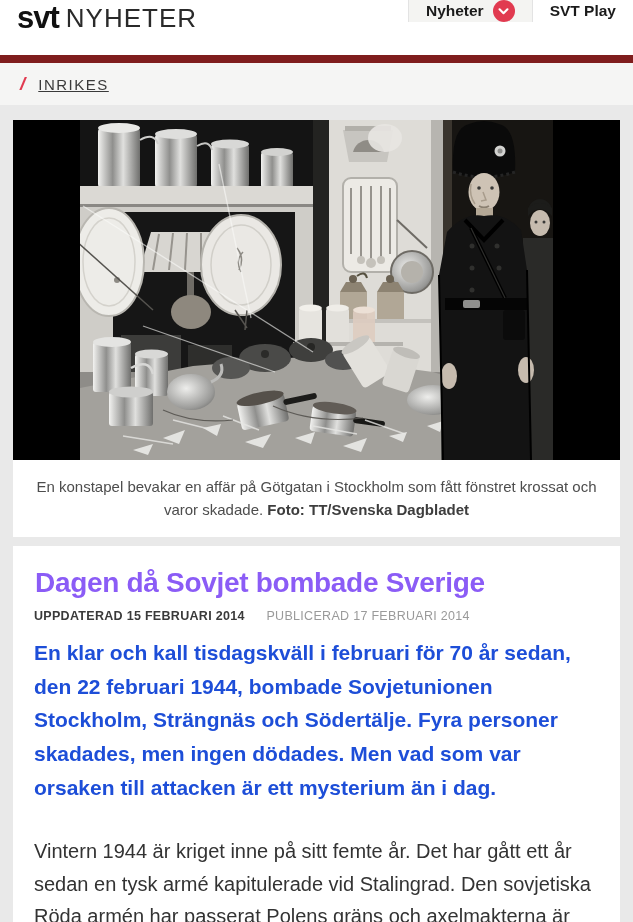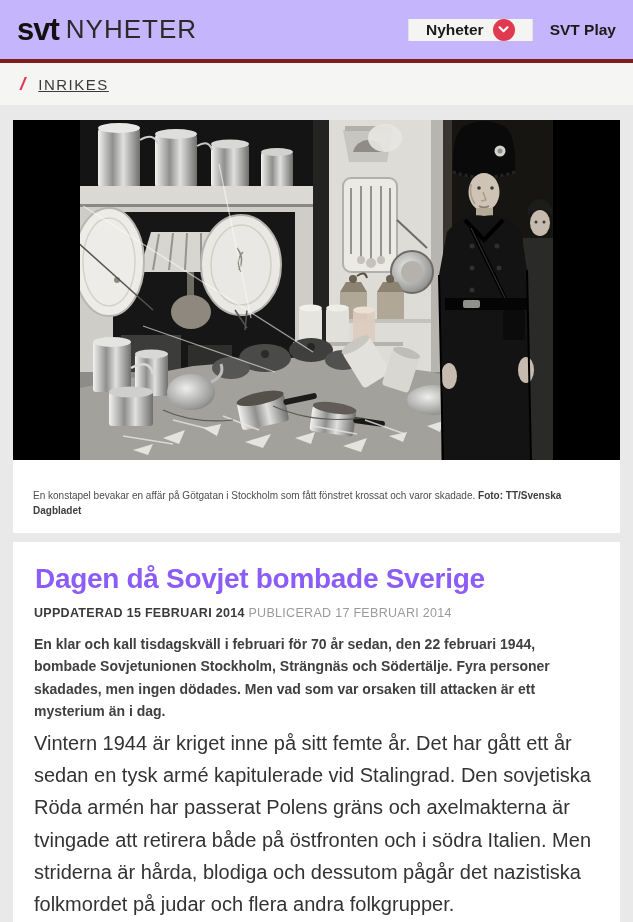--- a/index.html
+++ b/index.html
@@ -1,21 +1,21 @@
 <!DOCTYPE html>
 <html lang="sv"><head>
 <meta charset="utf-8">
 <style>
   * { margin:0; padding:0; box-sizing:border-box; }
   html,body { width:633px; height:922px; overflow:hidden; background:#e9e9e9;
               font-family:"Liberation Sans","DejaVu Sans",sans-serif; }
 
   
-  .header { height:63px; background:#c4b5fd; border-bottom:4px solid #7f1d1d;
-            display:flex; align-items:center; }
+  .header { height:63px; background:#ffffff; border-bottom:8px solid #7f1d1d;
+            display:flex; align-items:flex-start; }
   .logo { display:flex; align-items:center; padding:0 20px 0 17px; cursor:pointer; }
   .logo-svt { font-weight:800; font-size:31px; color:#111; letter-spacing:-1px; }
   .logo-nyheter { font-size:26px; color:#2a2a2a; letter-spacing:1px; margin-left:7px;
                   font-weight:400; font-stretch:condensed; }
   .nav { display:flex; margin-left:auto; align-items:stretch; }
   .nav-item { display:flex; align-items:center; gap:9px; padding:0 17px;
               border-left:1px solid #e3e3e3; font-size:15.5px; font-weight:700;
               color:#1a1a1a; text-decoration:none; white-space:nowrap; cursor:pointer; }
   .nav-item.active { background:#f4f4f2; }
   .chev { width:22px; height:22px; border-radius:50%; display:flex;
@@ -28,31 +28,31 @@
   .crumbbar { height:42px; background:#f5f5f4; display:flex; align-items:center;
               padding:0 20px; gap:13px; }
   .crumb-slash { color:#e13a50; font-weight:800; font-size:19px; font-style:italic; }
   .crumb-label { color:#3a3a3a; font-size:15px; letter-spacing:1.5px; cursor:pointer;text-decoration:underline; }
 
   
   .main { padding:15px 13px 0; }
   .card { background:#fff; }
   .photo { height:340px; background:#000; overflow:hidden; }
   .photo svg { display:block; width:100%; height:100%; }
-  .caption { padding:28px 20px 15px; font-size:10px; line-height:1.52; color:#4d4d4d; }
+  .caption { padding:16px 20px 15px; font-size:15px; line-height:1.52; color:#4d4d4d;text-align:center; }
   .caption b { color:#3d3d3d; }
 
   .article { margin-top:9px; padding:14px 21px 30px; min-height:405px; }
   h1 { font-size:28px; line-height:1.2; color:#8b5cf6; letter-spacing:-0.3px;
        max-width:505px; margin:6px 1px 10px; }
   .meta { font-size:12.5px; letter-spacing:.3px; margin-bottom:13px; }
   .meta-updated { color:#3a3a3a; font-weight:700; }
-  .meta-published { color:#9a9a9a; margin-left:0; }
-  .lead { font-weight:700; font-size:14px; line-height:1.6; color:#404040;
-          margin-bottom:4px; }
+  .meta-published { color:#9a9a9a; margin-left:18px; }
+  .lead { font-weight:700; font-size:21px; line-height:1.6; color:#1d4ed8;
+          margin-bottom:31px; }
   .bodytext { font-size:20px; line-height:1.62; color:#333; }
 </style>
 </head>
 <body>
 
 <header class="header">
   <div class="logo">
     <span class="logo-svt">svt</span>
     <span class="logo-nyheter">NYHETER</span>
   </div>

